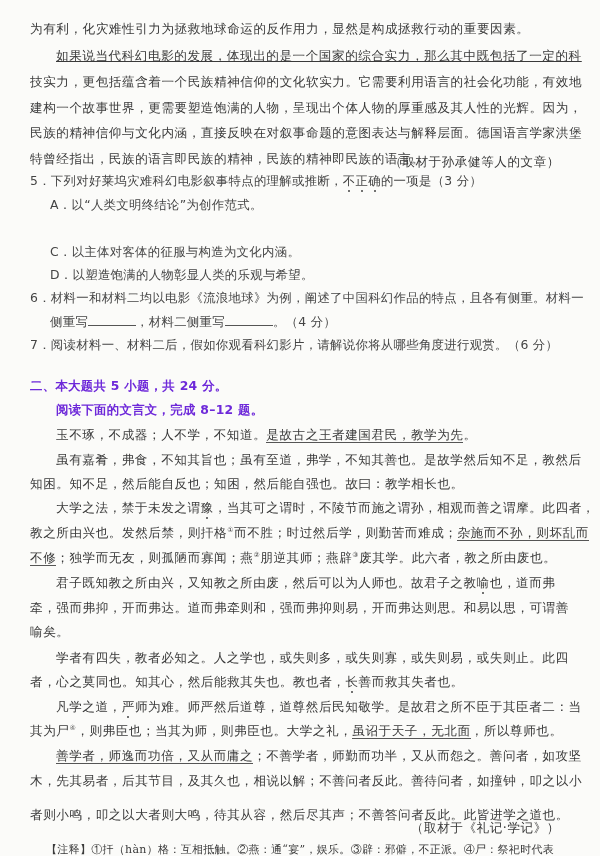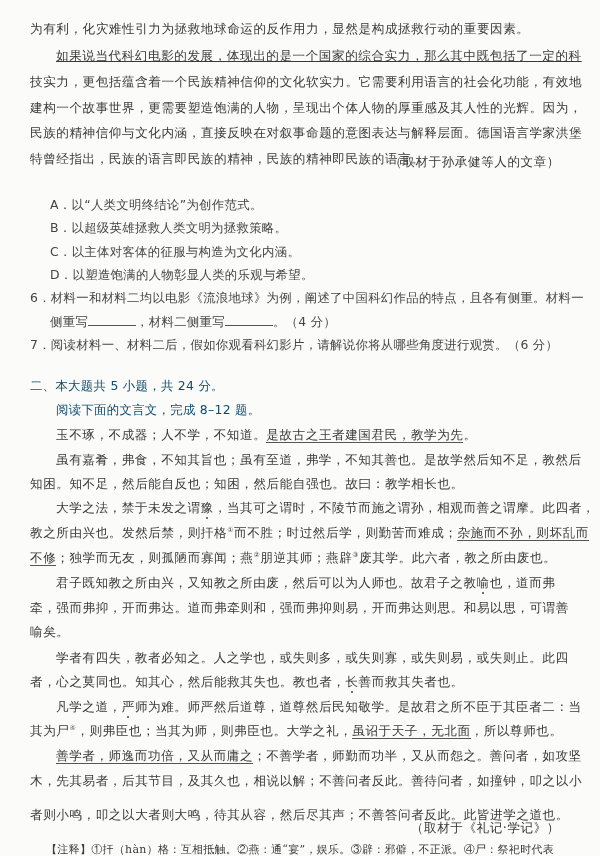--- a/index.html
+++ b/index.html
@@ -12,21 +12,21 @@
     }
     .page { position: absolute; left: 0; top: 12px; width: 600px; height: 856px; }
     .line {
       position: absolute;
       font-size: 12.6px;
       line-height: 16px;
       white-space: nowrap;
       letter-spacing: 0.55px;
     }
     .sans { font-family: "DejaVu Sans", "Liberation Sans", sans-serif; color: #444; letter-spacing: 0.3px; font-size: 12.4px; }
-    .bold { font-weight: normal; color: #0c4a6e; }
+    .bold { font-weight: bold; color: #6d28d9; }
     .ul { border-bottom: 1px solid #555; padding-bottom: 0px; }
     .dot { position: relative; }
     .dot::after {
       content: ""; position: absolute; left: 50%; bottom: -4px;
       width: 2px; height: 2px; background: #444; border-radius: 1px;
       transform: translateX(-50%);
     }
     .blank { display: inline-block; width: 48px; border-bottom: 1px solid #555; height: 12px; vertical-align: baseline; }
     sup { font-size: 7px; line-height: 0; vertical-align: super; }
     .right { right: 40px; text-align: right; }
@@ -37,22 +37,24 @@
 <div class="page">
 
   <div class="line" style="left:30px; top:9px;">为有利，化灾难性引力为拯救地球命运的反作用力，显然是构成拯救行动的重要因素。</div>
   <div class="line" style="left:56px; top:36px;text-decoration:underline;">如果说当代科幻电影的发展，体现出的是一个国家的综合实力，那么其中既包括了一定的科</div>
   <div class="line" style="left:30px; top:62px;">技实力，更包括蕴含着一个民族精神信仰的文化软实力。它需要利用语言的社会化功能，有效地</div>
   <div class="line" style="left:30px; top:88px;">建构一个故事世界，更需要塑造饱满的人物，呈现出个体人物的厚重感及其人性的光辉。因为，</div>
   <div class="line" style="left:30px; top:113px;">民族的精神信仰与文化内涵，直接反映在对叙事命题的意图表达与解释层面。德国语言学家洪堡</div>
   <div class="line" style="left:30px; top:139px;">特曾经指出，民族的语言即民族的精神，民族的精神即民族的语言。</div>
   <div class="line right" style="top:142px;">（取材于孙承健等人的文章）</div>
 
+  <div class="line sans" style="left:30px; top:161px;">
+    <span>5．下列对好莱坞灾难科幻电影叙事特点的理解或推断，</span><span class="dot">不</span><span class="dot">正</span><span class="dot">确</span><span>的一项是（3 分）</span>
+  </div>
   <div class="line sans" style="left:50px; top:185px;">A．以“人类文明终结论”为创作范式。</div>
-  <div class="line sans" style="left:50px; top:208px;">B．以超级英雄拯救人类文明为拯救策略。</div>
   <div class="line sans" style="left:50px; top:232px;">C．以主体对客体的征服与构造为文化内涵。</div>
   <div class="line sans" style="left:50px; top:255px;">D．以塑造饱满的人物彰显人类的乐观与希望。</div>
 
   <div class="line sans" style="left:30px; top:278px;">6．材料一和材料二均以电影《流浪地球》为例，阐述了中国科幻作品的特点，且各有侧重。材料一</div>
   <div class="line sans" style="left:50px; top:301px;">
     <span>侧重写</span><span class="blank"></span><span>，材料二侧重写</span><span class="blank"></span><span>。（4 分）</span>
   </div>
 
   <div class="line sans" style="left:30px; top:325px;">7．阅读材料一、材料二后，假如你观看科幻影片，请解说你将从哪些角度进行观赏。（6 分）</div>
 

